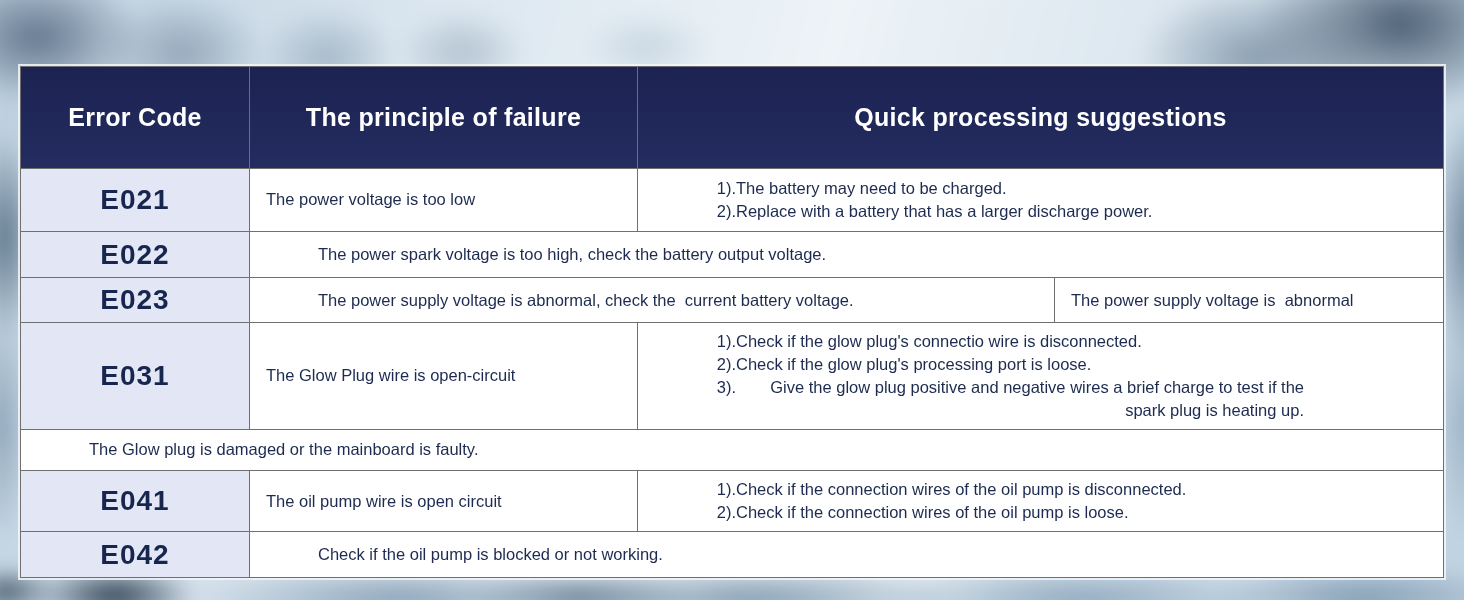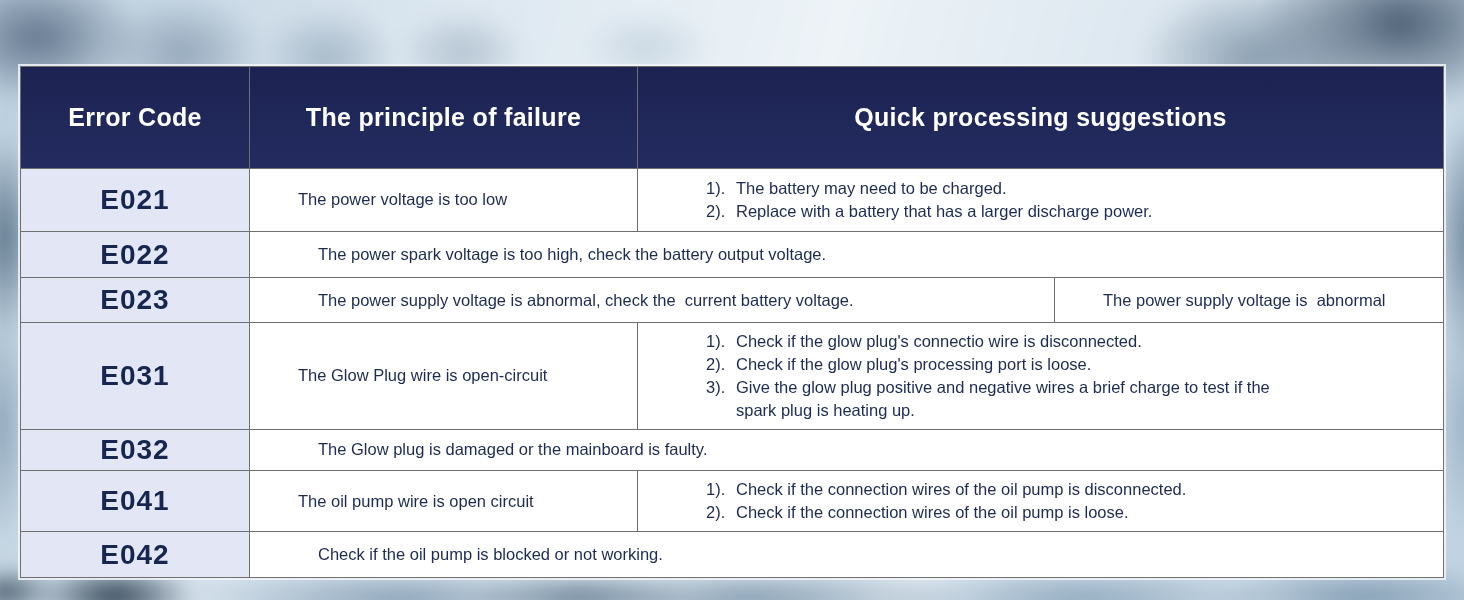--- a/index.html
+++ b/index.html
@@ -41,41 +41,41 @@
     position:absolute; left:20px; top:66px; width:1424px; height:512px;
     border:1px solid #6f6f6f;
     box-shadow:0 0 0 2px rgba(242,246,250,.85);
     background:#ffffff;
     display:flex; flex-direction:column;
   }
   .tr { display:flex; width:100%; }
   .td, .th {
     border-right:1px solid #6f6f6f;
     border-bottom:1px solid #6f6f6f;
-    display:flex; align-items:center;
+    display:flex; align-items:center;text-align:right;
   }
   .c1 { width:229px; justify-content:center; }
   .c2 { width:388px; }
   .c3 { flex:1; }
   .tr .td:last-child, .tr .th:last-child { border-right:none; }
   .tr:last-child .td { border-bottom:none; }
 
   .thead { height:102px; }
   .th {
     background:linear-gradient(180deg, #1c2352 0%, #242c60 100%);
     color:#ffffff; font-weight:bold; font-size:25px;
     justify-content:center; letter-spacing:.3px;
   }
   .td.code {
     background:#e2e6f5; color:#17264f;
     font-weight:bold; font-size:28px; letter-spacing:1px;
   }
   .td.principle {
     background:#ffffff; color:#1d2b50;
-    font-size:16.5px; font-weight:500; padding-left:48px;
+    font-size:16.5px; font-weight:500; padding-left:16px;
     white-space:pre-wrap;
   }
   .td.suggestions {
     background:#ffffff; color:#1d2b50;
     font-size:16.5px; font-weight:500; padding-left:68px;
     flex-direction:column; align-items:flex-start; justify-content:center;
   }
   .sline { display:flex; line-height:23px; }
   .num { width:30px; flex-shrink:0; }
   .stext { white-space:pre-wrap; }
@@ -141,21 +141,20 @@
           <span class="stext">Check if the glow plug's processing port is loose.</span>
         </div>
       <div class="sline">
           <span class="num">3).</span>
           <span class="stext wrap3">Give the glow plug positive and negative wires a brief charge to test if the spark plug is heating up.</span>
         </div>
     </div>
   </div>
 
   <div class="tr" style="height:42px">
-    <div class="td code c1">E032</div>
     <div class="td suggestions c3">
       <div class="sline">
           <span class="stext">The Glow plug is damaged or the mainboard is faulty.</span>
         </div>
     </div>
   </div>
 
   <div class="tr" style="height:61px">
     <div class="td code c1">E041</div>
     <div class="td principle c2">The oil pump wire is open circuit</div>

